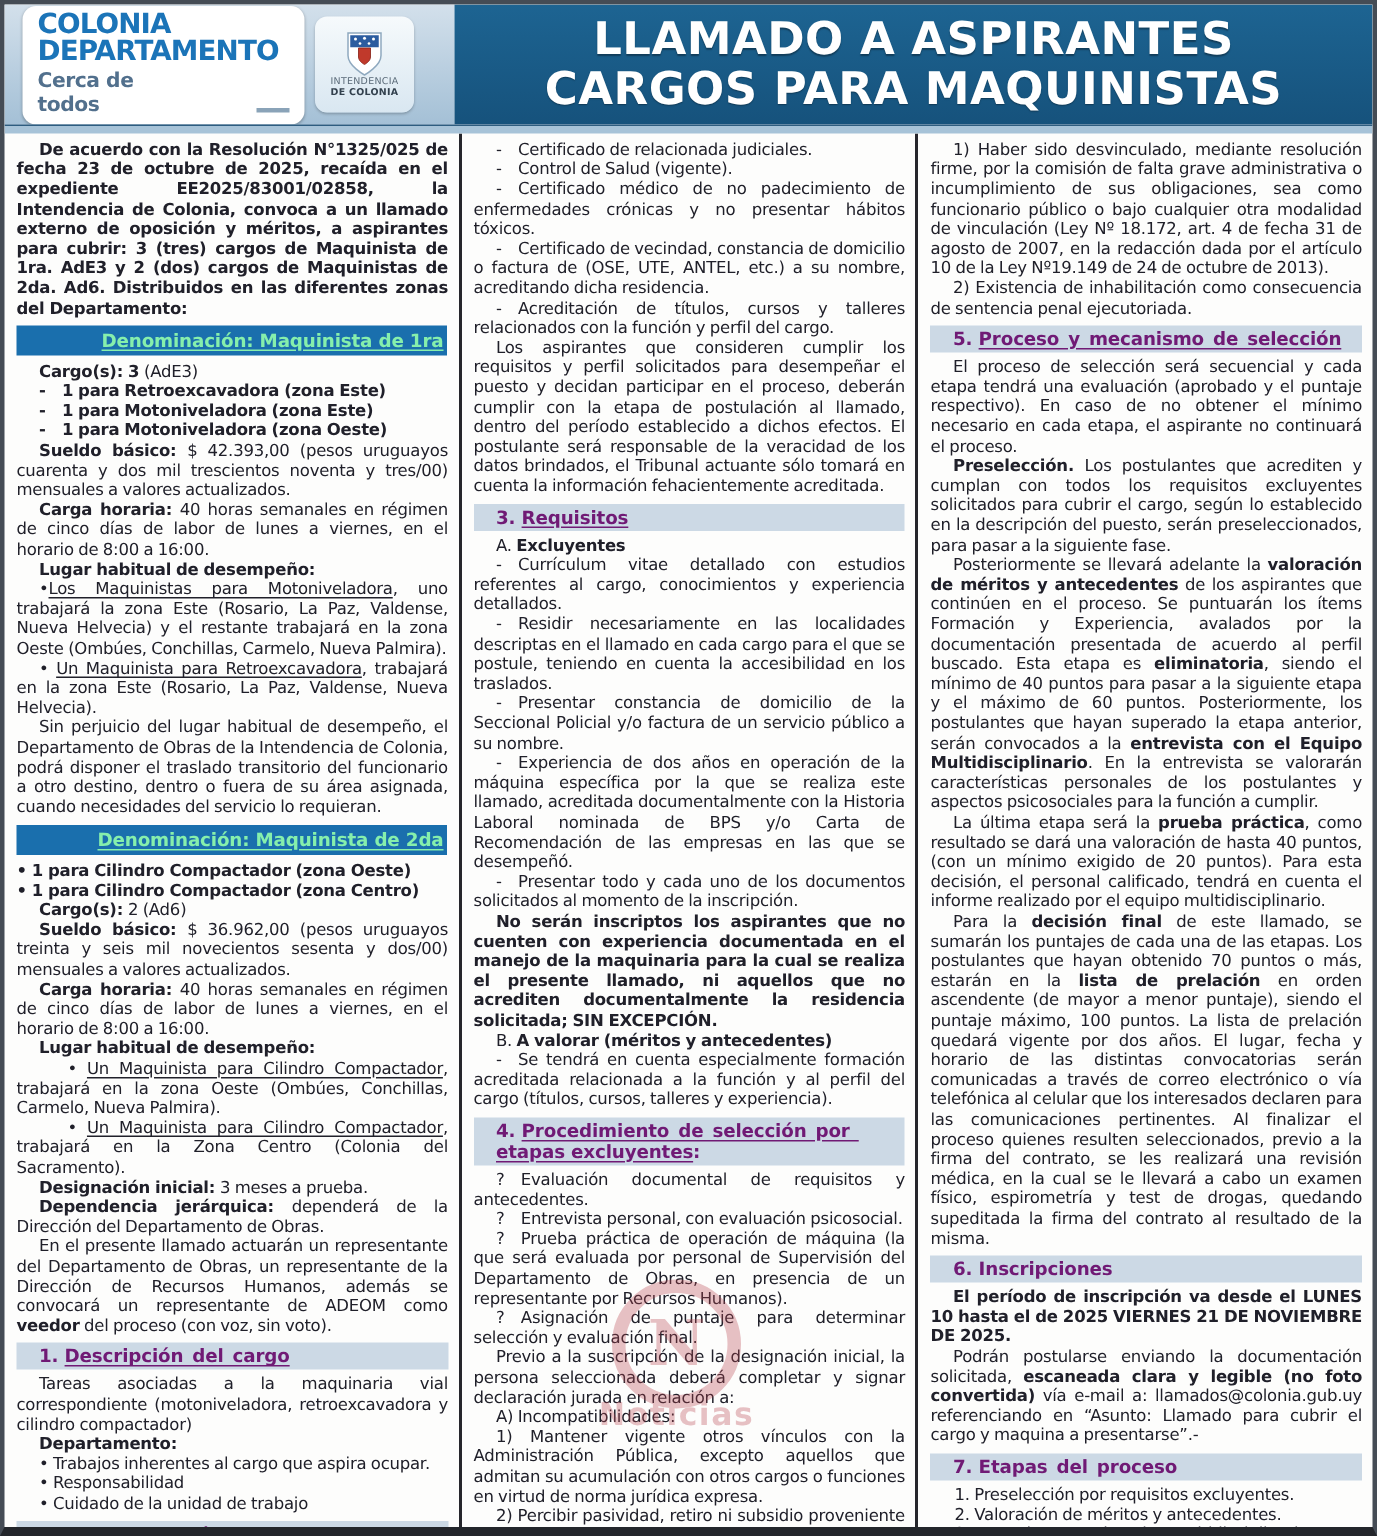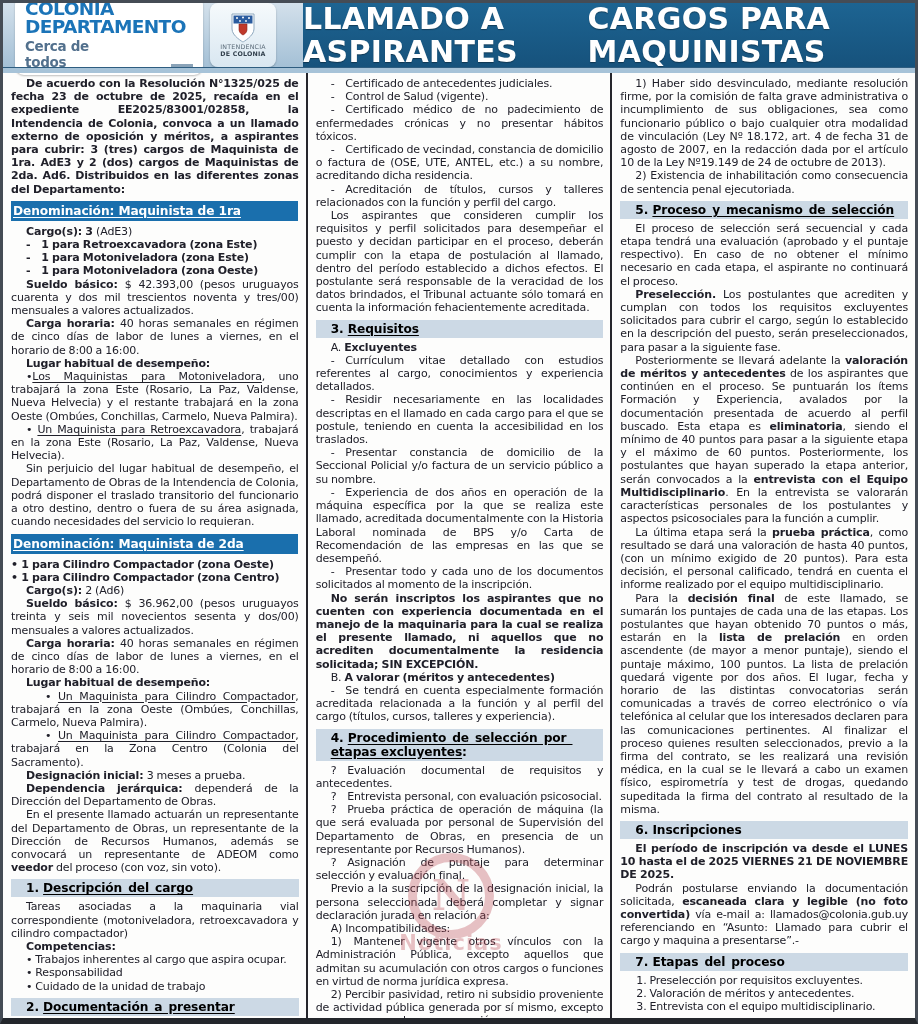--- a/index.html
+++ b/index.html
@@ -3,21 +3,21 @@
 <meta charset="utf-8">
 <style>
   html,body{margin:0;padding:0;background:#e9e9e9;}
   .page{
     position:relative; width:918px; height:1024px; box-sizing:border-box;
     background:#fdfdfc; border:3px solid #454c55; border-bottom:6px solid #23262b;
     display:flex; flex-direction:column; overflow:hidden;
     font-family:"DejaVu Sans","Liberation Sans",sans-serif;
   }
   
-  .hdr{height:64px; display:flex; flex:0 0 auto;}
+  .hdr{height:80px; display:flex; flex:0 0 auto;}
   .hdr-left{
     width:300px; box-sizing:border-box; padding:6px 6px 6px 12px;
     background:linear-gradient(#d3e0eb,#a4c0d6);
     display:flex; align-items:center; gap:7px;
   }
   .logo-card{
     background:#fff; border-radius:9px; padding:4px 10px 5px 10px; width:188px;
     box-sizing:border-box; box-shadow:0 1px 2px rgba(0,0,0,.25);
   }
   .lg1{color:#1b74b8; font-weight:bold; font-size:18.5px; line-height:1.0; letter-spacing:-0.6px;}
@@ -26,44 +26,44 @@
   .lg2 .dash{width:24px; height:3px; background:#8aa3b8; margin-bottom:3px;}
   .badge-card{
     background:linear-gradient(#f6fafc,#d9e7f1); border-radius:8px; width:66px; height:64px;
     display:flex; flex-direction:column; align-items:center; justify-content:center;
     box-shadow:0 1px 2px rgba(0,0,0,.25);
   }
   .badge-t{font-size:6.3px; color:#5a6a78; line-height:1.15; text-align:center; letter-spacing:.2px;}
   .badge-t .b2{font-weight:bold; color:#33414e; display:block;}
   .hdr-right{
     flex:1; background:linear-gradient(#1d6492,#16527c);
-    display:flex; align-items:center; justify-content:center;
+    display:flex; flex-direction:column; align-items:center; justify-content:center;
     color:#fff; font-weight:bold; font-size:30px; line-height:1.1; letter-spacing:.3px;
     text-shadow:0 1px 1px rgba(0,0,0,.35);
   }
   .hdr-strip{height:5px; background:#a7c3d8; border-top:1px solid #2e5d80; flex:0 0 auto;}
   
   .cols{flex:1; display:flex; overflow:hidden;}
   .col{flex:1; box-sizing:border-box; padding:4px 7px 4px 8px; overflow:hidden;}
   .col.mid{border-left:2px solid #26262c; border-right:2px solid #26262c;}
   .para{
     margin:0; font-size:11px; line-height:13.2px; text-align:justify;
     color:#20202a; letter-spacing:-0.15px; word-spacing:-0.4px;
   }
   .para.ind{text-indent:15px;}
   .para.ind2{text-indent:34px;}
   .para.num{text-align:left; margin-left:16px; text-indent:0;}
   .b{font-weight:bold;}
   .u{text-decoration:underline; text-underline-offset:1.5px;}
   .denom{
-    background:#1a6fad; color:#ffffff; font-weight:bold; text-align:left;
+    background:#1a6fad; color:#86efac; font-weight:bold; text-align:right;
     font-size:12.2px; padding:3px 2px; margin:5px 1px 4px 0; letter-spacing:-0.1px;
   }
   .sec{
-    background:#ccd9e5; color:#000000; font-weight:bold; font-size:12.2px;
+    background:#ccd9e5; color:#701a75; font-weight:bold; font-size:12.2px;
     padding:2px 4px 2px 15px; margin:5px 0 3px 0; letter-spacing:-0.1px; line-height:14px;
   }
   
   .watermark{
     position:absolute; left:396px; top:850px; width:104px; text-align:center;
     opacity:.32; color:#b8434e; pointer-events:none; z-index:5;
   }
   .wm-ring{
     width:68px; height:68px; border:9px solid #b8434e; border-radius:50%;
     margin:0 auto; display:flex; align-items:center; justify-content:center;
@@ -132,28 +132,28 @@
         <p class="para ind"><span class="b">Sueldo básico: </span><span>$ 36.962,00 (pesos uruguayos treinta y seis mil novecientos sesenta y dos/00) mensuales a valores actualizados.</span></p>
         <p class="para ind"><span class="b">Carga horaria: </span><span>40 horas semanales en régimen de cinco días de labor de lunes a viernes, en el horario de 8:00 a 16:00.</span></p>
         <p class="para ind"><span class="b">Lugar habitual de desempeño:</span></p>
         <p class="para ind2"><span>• </span><span class="u">Un Maquinista para Cilindro Compactador</span><span>, trabajará en la zona Oeste (Ombúes, Conchillas, Carmelo, Nueva Palmira).</span></p>
         <p class="para ind2"><span>• </span><span class="u">Un Maquinista para Cilindro Compactador</span><span>, trabajará en la Zona Centro (Colonia del Sacramento).</span></p>
         <p class="para ind"><span class="b">Designación inicial: </span><span>3 meses a prueba.</span></p>
         <p class="para ind"><span class="b">Dependencia jerárquica: </span><span>dependerá de la Dirección del Departamento de Obras.</span></p>
         <p class="para ind"><span>En el presente llamado actuarán un representante del Departamento de Obras, un representante de la Dirección de Recursos Humanos, además se convocará un representante de ADEOM como </span><span class="b">veedor</span><span> del proceso (con voz, sin voto).</span></p>
         <div class="sec"><span class="b">1. </span><span class="b u">Descripción del cargo</span></div>
         <p class="para ind"><span>Tareas asociadas a la maquinaria vial correspondiente (motoniveladora, retroexcavadora y cilindro compactador)</span></p>
-        <p class="para ind"><span class="b">Competencias:</span></p>
+        <p class="para ind"><span class="b">Departamento:</span></p>
         <p class="para ind"><span>• Trabajos inherentes al cargo que aspira ocupar.</span></p>
         <p class="para ind"><span>• Responsabilidad</span></p>
         <p class="para ind"><span>• Cuidado de la unidad de trabajo</span></p>
         <div class="sec"><span class="b">2. </span><span class="b u">Documentación a presentar</span></div>
       </section>
     <section class="col mid">
-        <p class="para ind"><span>- Certificado de antecedentes judiciales.</span></p>
+        <p class="para ind"><span>- Certificado de relacionada judiciales.</span></p>
         <p class="para ind"><span>- Control de Salud (vigente).</span></p>
         <p class="para ind"><span>- Certificado médico de no padecimiento de enfermedades crónicas y no presentar hábitos tóxicos.</span></p>
         <p class="para ind"><span>- Certificado de vecindad, constancia de domicilio o factura de (OSE, UTE, ANTEL, etc.) a su nombre, acreditando dicha residencia.</span></p>
         <p class="para ind"><span>- Acreditación de títulos, cursos y talleres relacionados con la función y perfil del cargo.</span></p>
         <p class="para ind"><span>Los aspirantes que consideren cumplir los requisitos y perfil solicitados para desempeñar el puesto y decidan participar en el proceso, deberán cumplir con la etapa de postulación al llamado, dentro del período establecido a dichos efectos. El postulante será responsable de la veracidad de los datos brindados, el Tribunal actuante sólo tomará en cuenta la información fehacientemente acreditada.</span></p>
         <div class="sec"><span class="b">3. </span><span class="b u">Requisitos</span></div>
         <p class="para ind"><span>A. </span><span class="b">Excluyentes</span></p>
         <p class="para ind"><span>- Currículum vitae detallado con estudios referentes al cargo, conocimientos y experiencia detallados.</span></p>
         <p class="para ind"><span>- Residir necesariamente en las localidades descriptas en el llamado en cada cargo para el que se postule, teniendo en cuenta la accesibilidad en los traslados.</span></p>
         <p class="para ind"><span>- Presentar constancia de domicilio de la Seccional Policial y/o factura de un servicio público a su nombre.</span></p>

